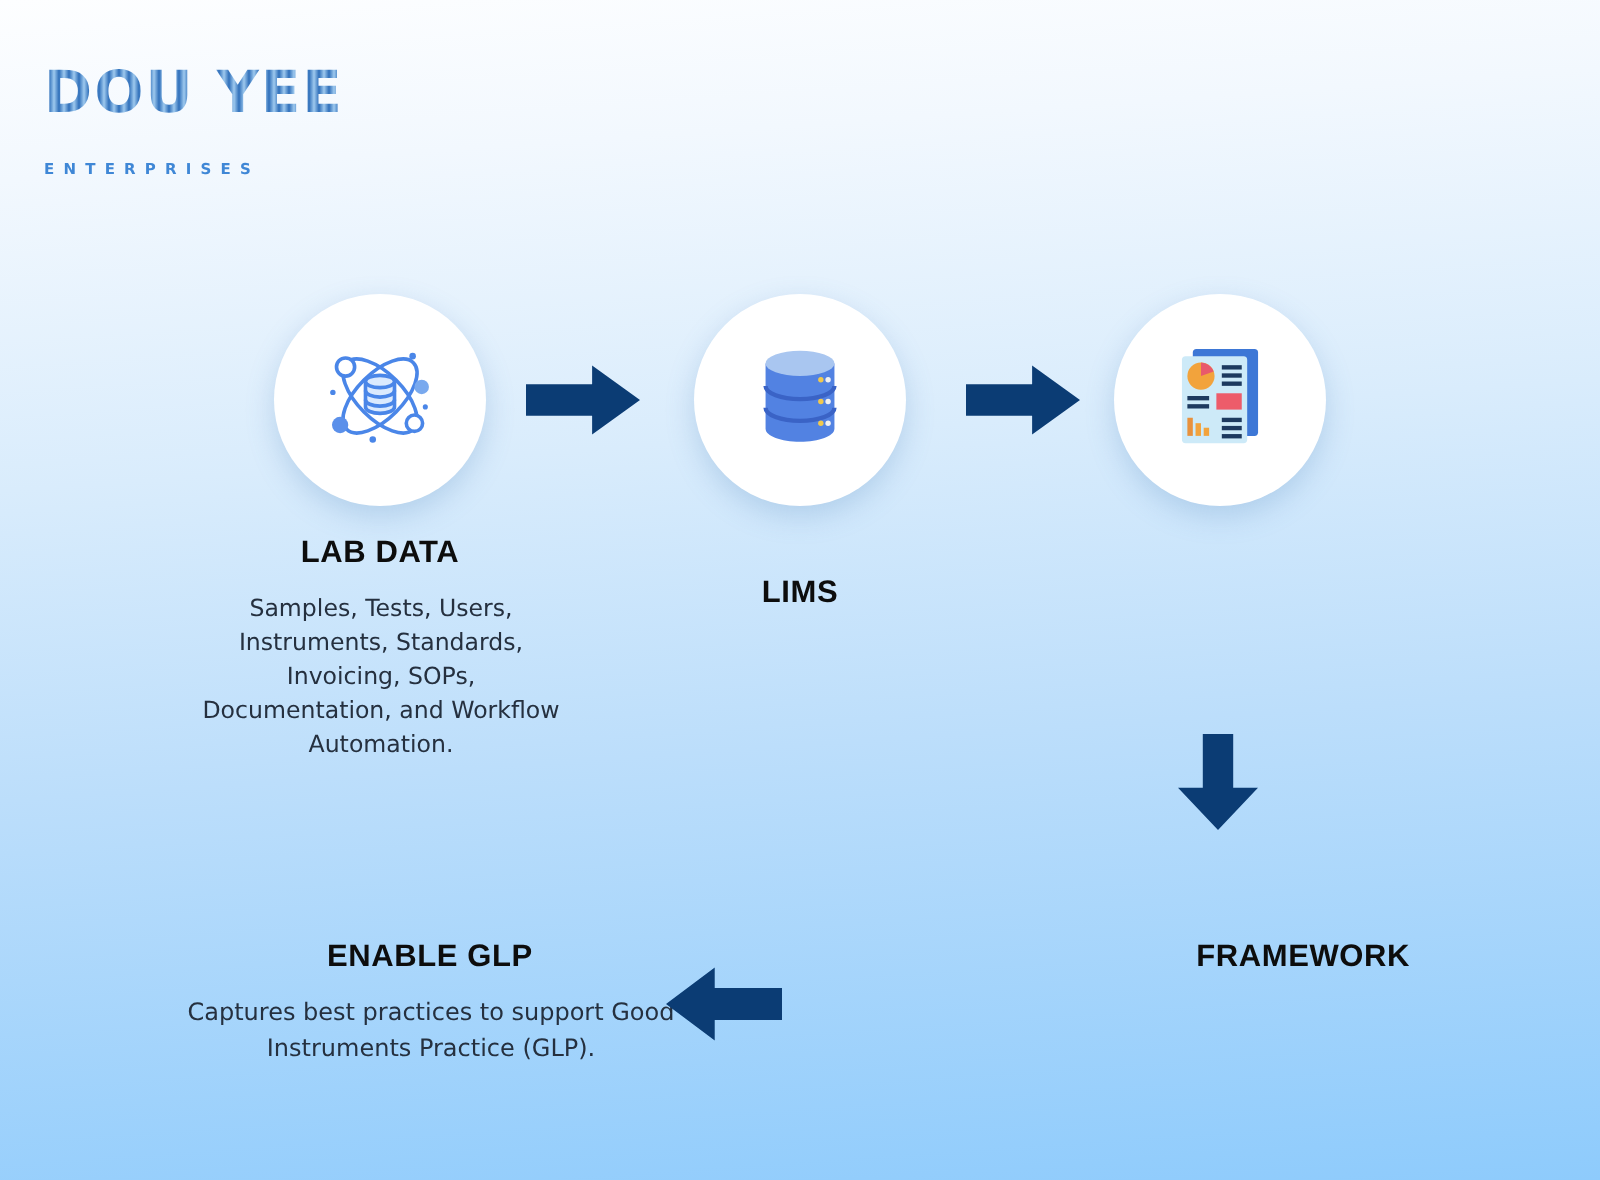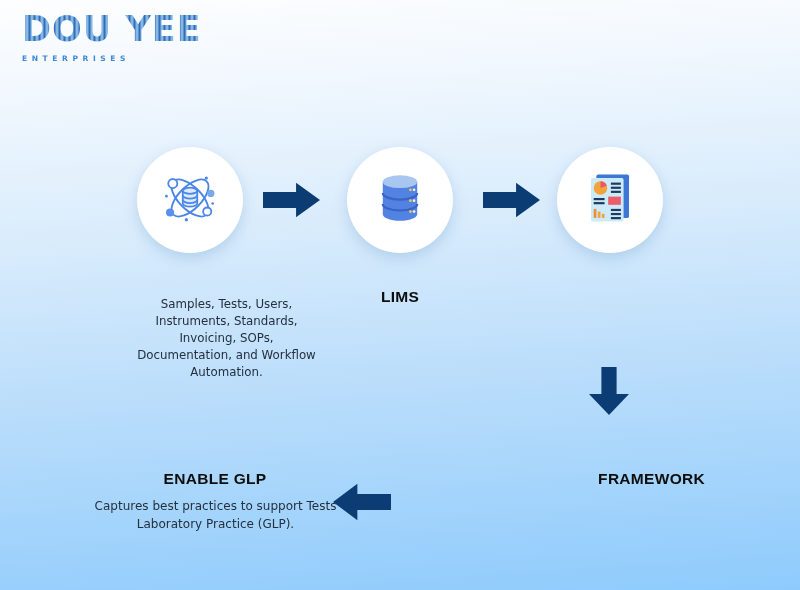--- a/index.html
+++ b/index.html
@@ -8,28 +8,28 @@
 
   .canvas {
     position:relative; width:800px; height:590px; overflow:hidden;
     background:linear-gradient(176deg, #fdfeff 0%, #f2f8fe 14%, #d9ecfc 38%, #bcdefb 62%, #8ecbfc 100%);
   }
 
   
   .logo { position:absolute; left:22px; top:12px; }
   .logo-brand {
     font-family:"DejaVu Sans", sans-serif;
-    font-weight:800; font-size:35px; line-height:1; letter-spacing:1px;
+    font-weight:800; font-size:29px; line-height:1; letter-spacing:1px;
     color:#4a90d9;
     background:repeating-linear-gradient(90deg,#9ec9ee 0px,#2f6fba 2.5px,#9ec9ee 5px);
-    -webkit-background-clip:text; background-clip:text;
+    -webkit-background-clip:text; background-clip:text;margin-top:20px;
     -webkit-text-fill-color:transparent;
   }
   .logo-sub {
-    margin-top:7px; font-family:"DejaVu Sans", sans-serif;
+    margin-top:19px; font-family:"DejaVu Sans", sans-serif;
     font-weight:700; font-size:7.5px; letter-spacing:4.6px; color:#3f87d6;
   }
 
   
   .title {
     position:absolute; left:0; right:0; top:95px; text-align:center;
     font-size:20px; font-weight:700; letter-spacing:0.4px; color:#0d0d0d;
   }
 
   
@@ -48,21 +48,21 @@
     position:absolute; top:268px; width:200px; text-align:center;
     font-size:15.5px; font-weight:700; color:#0d0d0d; letter-spacing:0.3px;
   }
   #label-labdata   { left:90px; }
   #label-lims      { left:300px;margin-top:20px; }
   #label-reporting { left:510px; }
 
   .node-desc {
     position:absolute; top:296px; text-align:center;
     font-family:"DejaVu Sans", sans-serif;
-    font-size:11.8px; line-height:1.45; color:#25303f;margin-left:36px;
+    font-size:11.8px; line-height:1.45; color:#25303f;
   }
   #desc-labdata   { left:98px;  width:185px; }
   #desc-reporting { left:518px; width:185px; }
 
   
   .bottom-label {
     position:absolute; top:470px; text-align:center;
     font-size:15.5px; font-weight:700; color:#0d0d0d; letter-spacing:0.3px;
   }
   #label-enableglp { left:105px; width:220px; }
@@ -164,26 +164,27 @@
         <rect x="14" y="44" width="3" height="10" fill="#e8913c"></rect>
         <rect x="18.5" y="47" width="3" height="7" fill="#f2a33c"></rect>
         <rect x="23" y="49.5" width="3" height="4.5" fill="#f2a33c"></rect>
         <rect x="33" y="44" width="11" height="2.4" fill="#1d3a5f"></rect>
         <rect x="33" y="48.5" width="11" height="2.4" fill="#1d3a5f"></rect>
         <rect x="33" y="53" width="11" height="2.4" fill="#1d3a5f"></rect>
       </svg>
     </span>
   </div>
 
+  <div class="node-label" id="label-labdata">LAB DATA</div>
   <div class="node-label" id="label-lims">LIMS</div>
 
   <div class="node-desc" id="desc-labdata">Samples, Tests, Users, Instruments, Standards, Invoicing, SOPs, Documentation, and Workflow Automation.</div>
 
   <div class="arrow arrow-down"></div>
 
   <div class="bottom-label" id="label-enableglp">ENABLE GLP</div>
-  <div class="bottom-desc" id="desc-enableglp">Captures best practices to support Tests Laboratory Practice (GLP).</div>
+  <div class="bottom-desc" id="desc-enableglp">Captures best practices to support Good Instruments Practice (GLP).</div>
 
   <div class="arrow arrow-left"></div>
 
   <div class="bottom-label" id="label-framework">FRAMEWORK</div>
 
 </div>
 
 </body></html>

